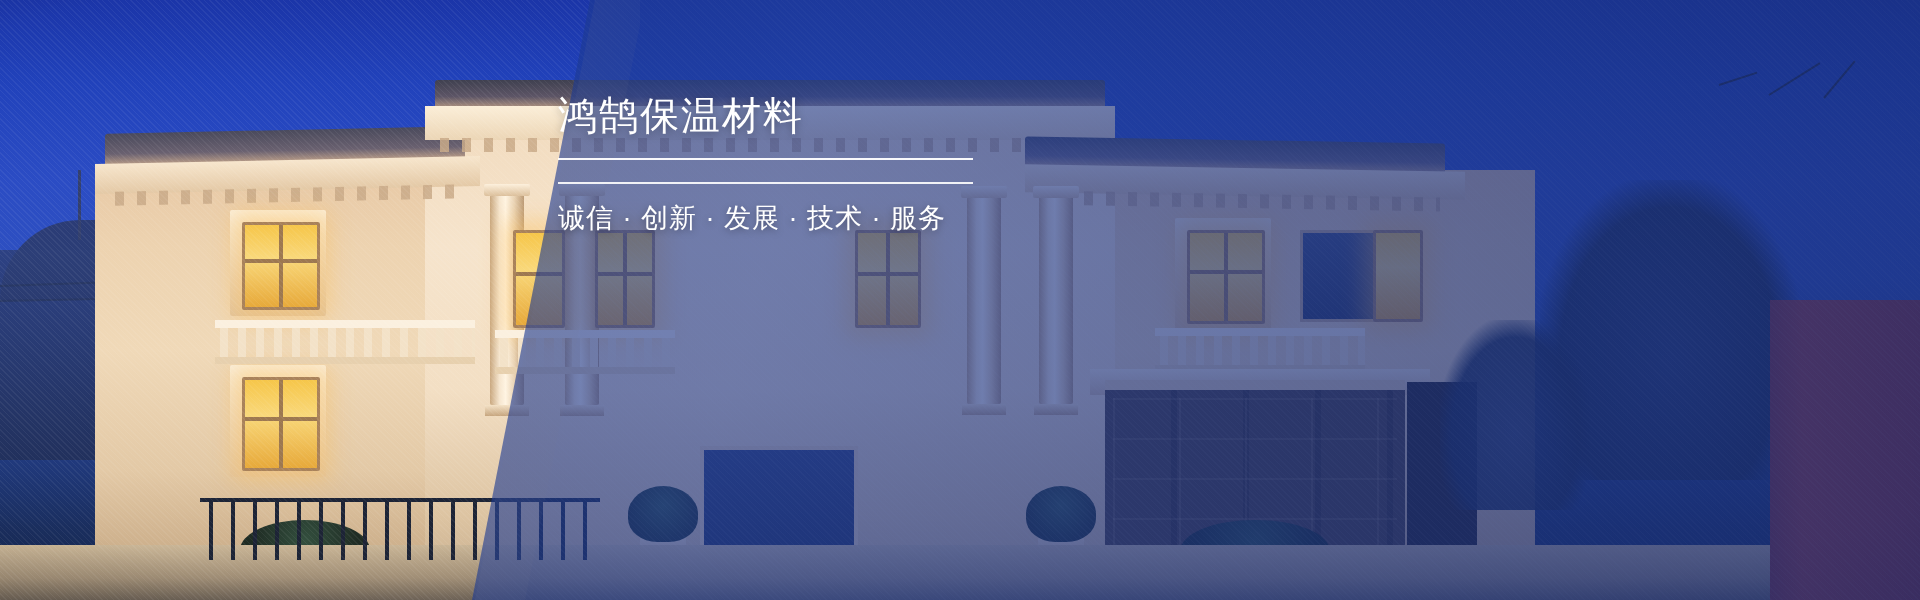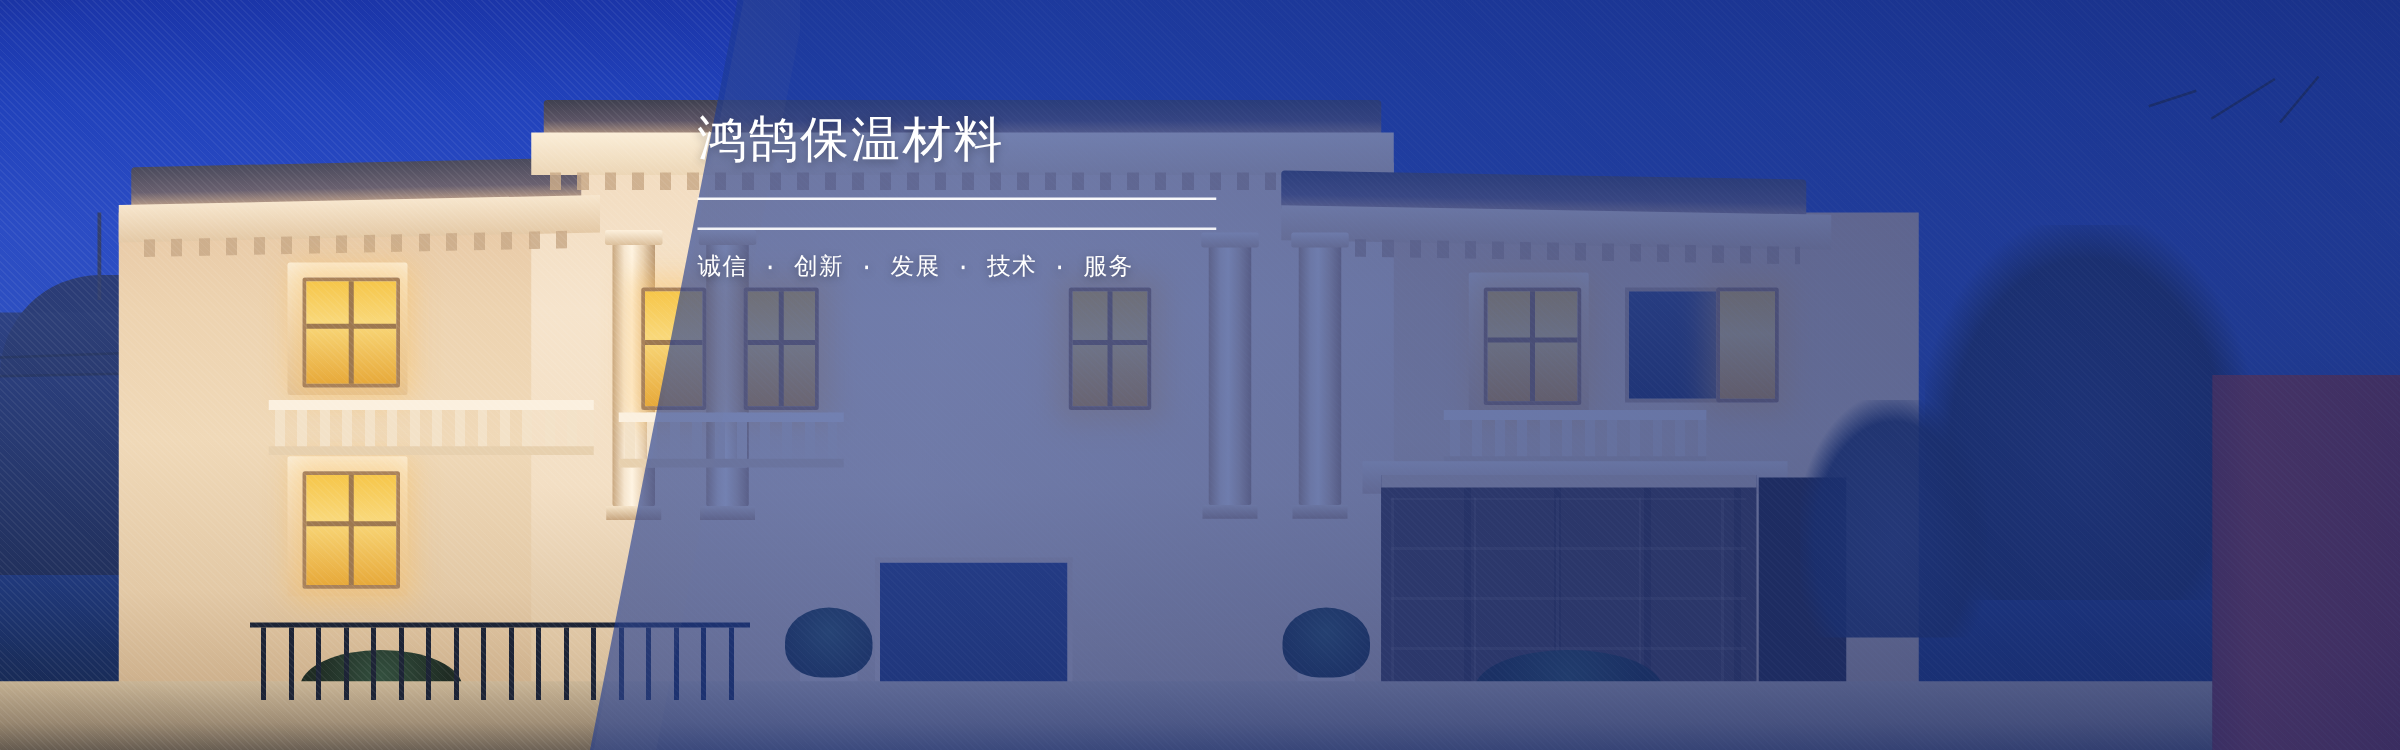--- a/index.html
+++ b/index.html
@@ -331,21 +331,20 @@
       rgba(255,255,255,0) 100%);
     clip-path: polygon(165px 0, 215px 0, 95px 600px, 45px 600px);
     pointer-events: none;
   }
 
   
   .text-block {
     position: absolute;
     left: 558px; top: 96px;
     width: 470px;
-    font-family: Liberation Mono, monospace;
   }
   .company-name {
     font-size: 39px;
     line-height: 1;
     color: #ffffff;
     letter-spacing: 2px;
     font-weight: 400;
     text-shadow: 0 2px 8px rgba(0,0,0,.35);
     white-space: nowrap;
   }
@@ -370,21 +369,21 @@
   }
   .divider2 {
     margin-top: 22px;
     width: 415px;
     height: 2px;
     background: #ffffff;
     opacity: .9;
   }
   .tagline {
     margin-top: 21px;
-    font-size: 19px;
+    font-size: 27px;
     line-height: 1;
     color: #ffffff;
     letter-spacing: 1px;
     white-space: nowrap;
     text-shadow: 0 2px 7px rgba(0,0,0,.35);
   }
 </style>
 </head>
 <body>
 

